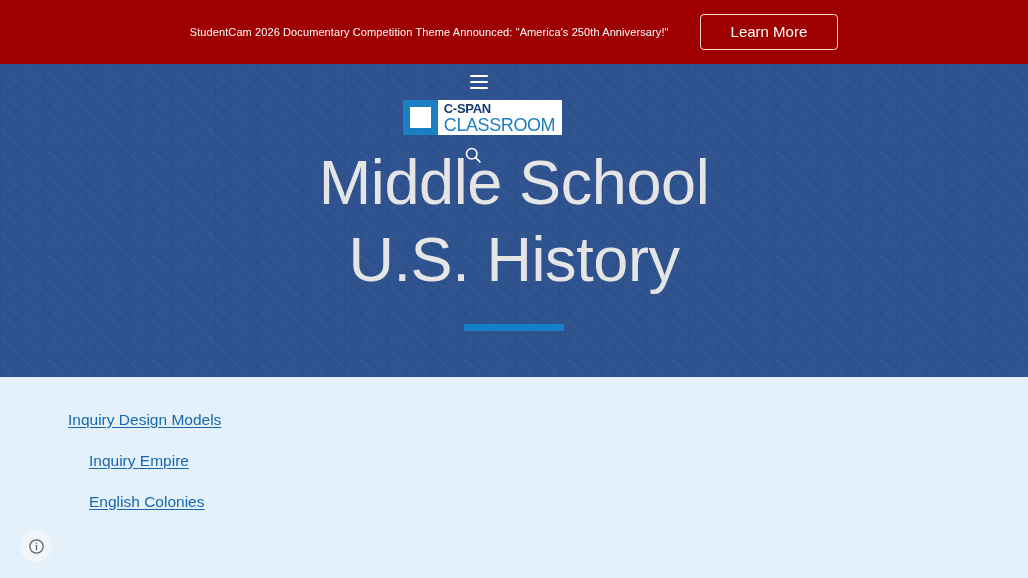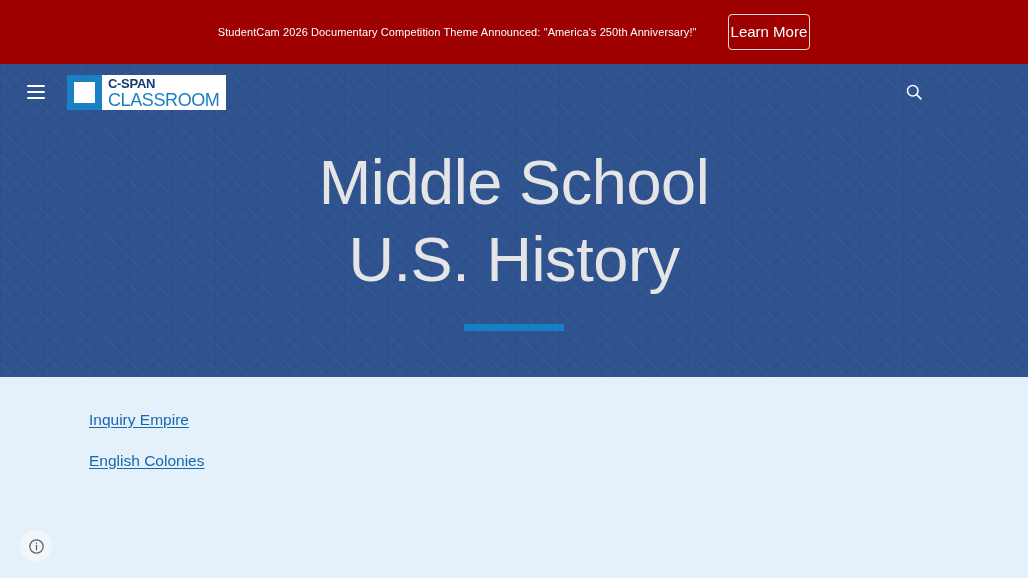--- a/index.html
+++ b/index.html
@@ -37,21 +37,21 @@
     white-space: nowrap;
   }
 
   .learn-more-btn {
     font-family: "Liberation Sans", sans-serif;
     font-size: 15px;
     color: #ffffff;
     background: transparent;
     border: 1px solid rgba(255,255,255,0.85);
     border-radius: 4px;
-    padding: 9px 2px 10px;
+    padding: 9px 30px 10px;
     cursor: pointer;
     white-space: nowrap;
     line-height: 1;
   }
 
   
   .hero {
     position: relative;
     width: 1028px;
     height: 313px;
@@ -93,20 +93,21 @@
   .site-header {
     position: absolute;
     top: 0;
     left: 0;
     width: 952px;
     height: 56px;
     display: flex;
     align-items: center;
     padding: 0 12px;
     z-index: 30;
+    flex-direction: column;
   }
 
   .hamburger-btn {
     width: 36px;
     height: 36px;
     display: flex;
     flex-direction: column;
     align-items: center;
     justify-content: center;
     gap: 4px;
@@ -305,20 +306,23 @@
   </div>
 
   <div class="hero-content">
     <h1 class="hero-title">Middle School U.S. History</h1>
     <div class="hero-divider"></div>
   </div>
 </div>
 
 <div class="content">
   <ul class="link-list" id="link-list">
+      <li class="link-row">
+        <a class="nav-link">Inquiry Design Models</a>
+      </li>
       <li class="link-row indent">
         <a class="nav-link">Inquiry Empire</a>
       </li>
       <li class="link-row indent">
         <a class="nav-link">English Colonies</a>
       </li>
     </ul>
 </div>
 
 <button class="info-fab">

